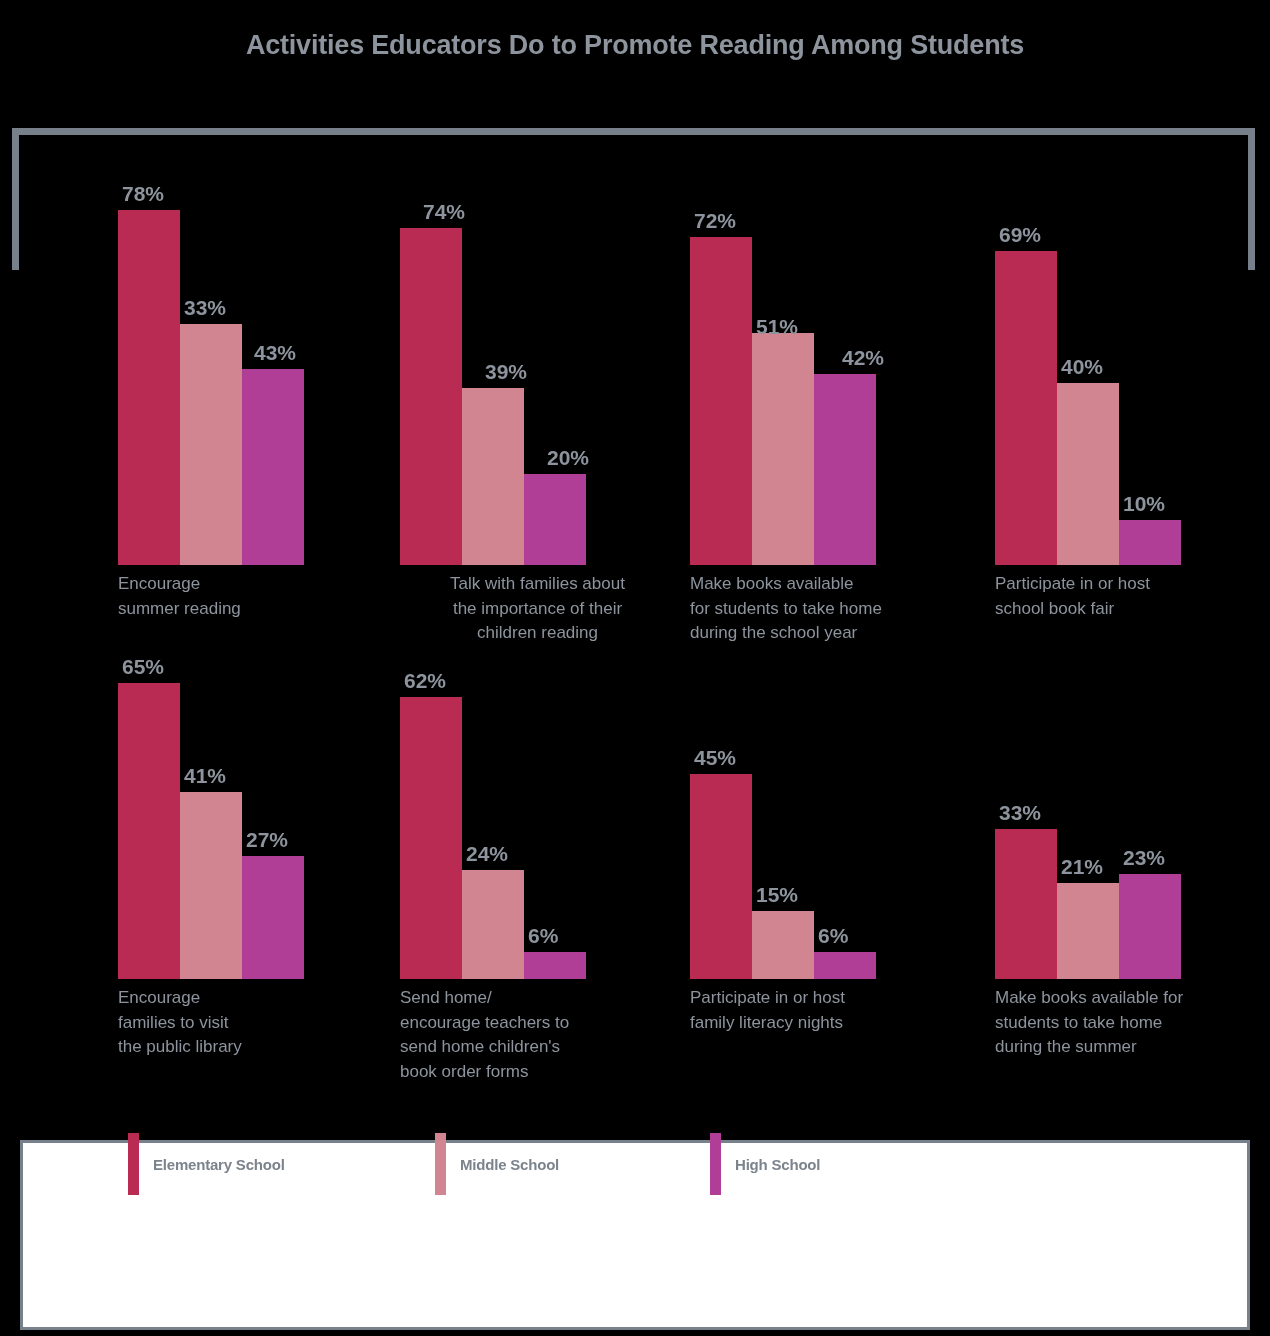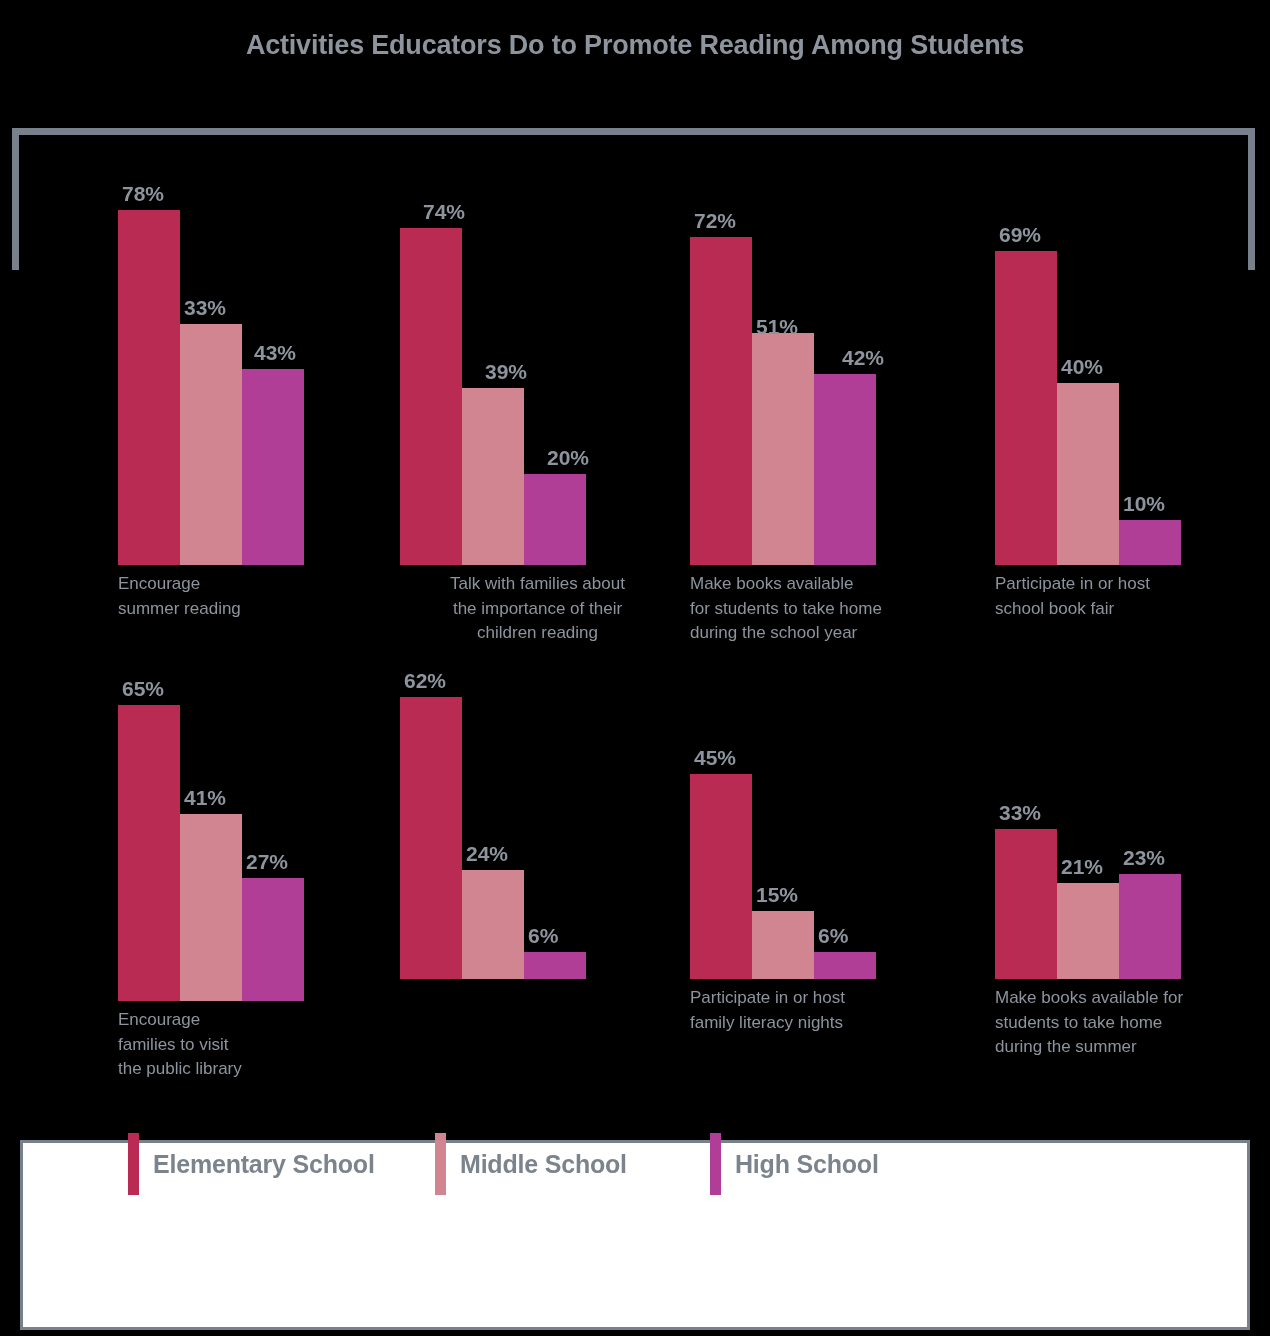--- a/index.html
+++ b/index.html
@@ -119,21 +119,21 @@
     display: flex;
     align-items: center;
   }
   .legend-swatch {
     width: 11px;
     height: 62px;
     flex: 0 0 auto;
   }
   .legend-label {
     margin-left: 14px;
-    font-size: 25px;
+    font-size: 15px;
     font-weight: bold;
     color: #7b838c;
     letter-spacing: -0.2px;
     white-space: nowrap;
   }
 </style>
 </head>
 <body>
 
 <div class="page">
@@ -178,38 +178,42 @@
       <div class="group" style="left: 995px; top: 0px; width: 196px; height: 505px;">
         <div class="bar" style="left: 0px; top: 251.05px; bottom: auto; height: 313.95px; position: absolute; background: rgb(185, 43, 83);"></div>
         <div class="bar-value" style="left: 4px; top: 223.05px;">69%</div>
         <div class="bar" style="left: 62px; top: 383px; bottom: auto; height: 182px; position: absolute; background: rgb(208, 133, 145);"></div>
         <div class="bar-value" style="left: 66px; top: 355px;">40%</div>
         <div class="bar" style="left: 124px; top: 519.5px; bottom: auto; height: 45.5px; position: absolute; background: rgb(176, 62, 150);"></div>
         <div class="bar-value" style="left: 128px; top: 491.5px;">10%</div>
         <div class="group-label" style="top: 572px; width: 275px;">Participate in or host
 school book fair</div>
       </div>
-      <div class="group" style="left: 118px; top: 0px; width: 196px; height: 979px; margin-top: 22px;">
+      <div class="group" style="left: 118px; top: 0px; width: 196px; height: 979px;">
         <div class="bar" style="left: 0px; top: 683.25px; bottom: auto; height: 295.75px; position: absolute; background: rgb(185, 43, 83);"></div>
         <div class="bar-value" style="left: 4px; top: 655.25px;">65%</div>
         <div class="bar" style="left: 62px; top: 792.45px; bottom: auto; height: 186.55px; position: absolute; background: rgb(208, 133, 145);"></div>
         <div class="bar-value" style="left: 66px; top: 764.45px;">41%</div>
         <div class="bar" style="left: 124px; top: 856.15px; bottom: auto; height: 122.85px; position: absolute; background: rgb(176, 62, 150);"></div>
         <div class="bar-value" style="left: 128px; top: 828.15px;">27%</div>
         <div class="group-label" style="top: 986px; width: 275px;">Encourage
 families to visit
 the public library</div>
       </div>
       <div class="group" style="left: 400px; top: 0px; width: 196px; height: 979px;">
         <div class="bar" style="left: 0px; top: 696.9px; bottom: auto; height: 282.1px; position: absolute; background: rgb(185, 43, 83);"></div>
         <div class="bar-value" style="left: 4px; top: 668.9px;">62%</div>
         <div class="bar" style="left: 62px; top: 869.8px; bottom: auto; height: 109.2px; position: absolute; background: rgb(208, 133, 145);"></div>
         <div class="bar-value" style="left: 66px; top: 841.8px;">24%</div>
         <div class="bar" style="left: 124px; top: 951.7px; bottom: auto; height: 27.3px; position: absolute; background: rgb(176, 62, 150);"></div>
         <div class="bar-value" style="left: 128px; top: 923.7px;">6%</div>
+        <div class="group-label" style="top: 986px; width: 275px;">Send home/
+encourage teachers to
+send home children's
+book order forms</div>
       </div>
       <div class="group" style="left: 690px; top: 0px; width: 196px; height: 979px;">
         <div class="bar" style="left: 0px; top: 774.25px; bottom: auto; height: 204.75px; position: absolute; background: rgb(185, 43, 83);"></div>
         <div class="bar-value" style="left: 4px; top: 746.25px;">45%</div>
         <div class="bar" style="left: 62px; top: 910.75px; bottom: auto; height: 68.25px; position: absolute; background: rgb(208, 133, 145);"></div>
         <div class="bar-value" style="left: 66px; top: 882.75px;">15%</div>
         <div class="bar" style="left: 124px; top: 951.7px; bottom: auto; height: 27.3px; position: absolute; background: rgb(176, 62, 150);"></div>
         <div class="bar-value" style="left: 128px; top: 923.7px;">6%</div>
         <div class="group-label" style="top: 986px; width: 275px;">Participate in or host
 family literacy nights</div>

